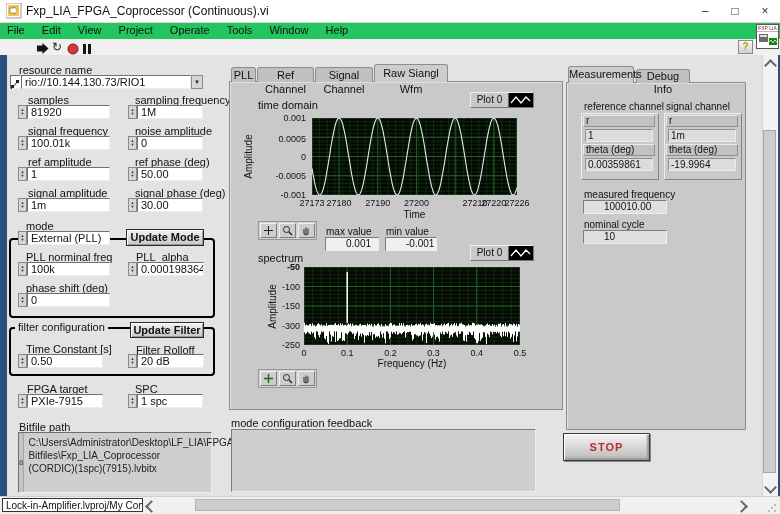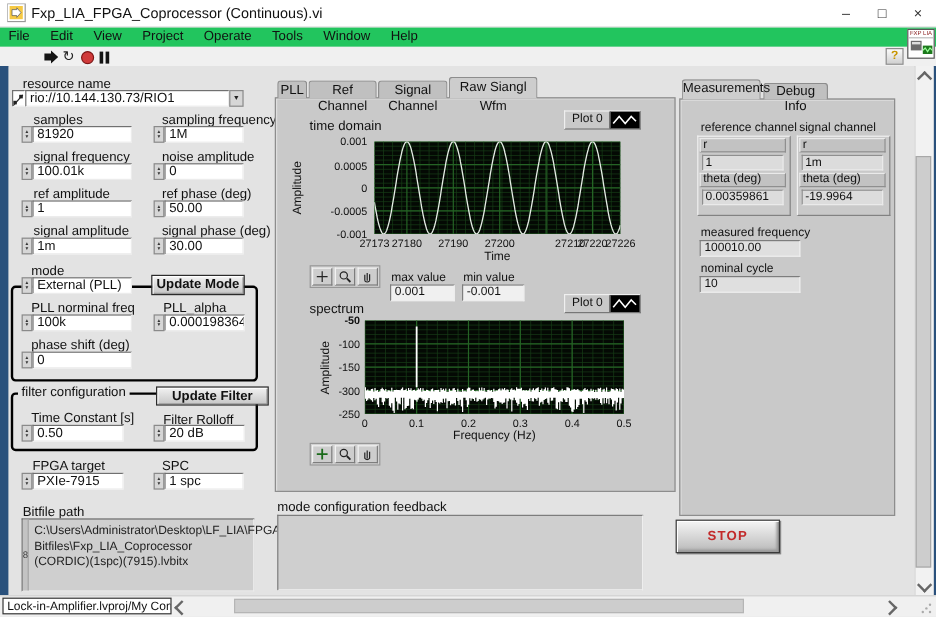--- a/index.html
+++ b/index.html
@@ -50,21 +50,21 @@
   .yl{position:absolute;font-size:10px;text-align:center;transform:rotate(-90deg);white-space:nowrap}
   .xl{position:absolute;font-size:10px;text-align:center}
   .xticks,.yticks{position:absolute;font-size:9px}
   .xticks span{position:absolute;top:0;transform:translateX(-50%);white-space:nowrap}
   .yticks span{position:absolute;right:2px;transform:translateY(-50%);white-space:nowrap}
   .pal{position:absolute;display:flex;gap:2px;background:#d2d2d2;border:1px solid #979797;padding:1px;z-index:3}
   .pal b{width:15px;height:13px;background:#cdcdcd;border:1px solid;border-color:#f2f2f2 #7d7d7d #7d7d7d #f2f2f2;
          display:flex;align-items:center;justify-content:center}
   
   .ibox{position:absolute;background:#dfdfdf;border:1px solid;border-color:#7d7d7d #eee #eee #7d7d7d;
-        font-size:10px;line-height:12px;padding:0 3px;box-sizing:border-box;white-space:nowrap;overflow:hidden}
+        font-size:10px;line-height:12px;padding:0 20px;box-sizing:border-box;white-space:nowrap;overflow:hidden}
   .cluster{position:absolute;border:1px solid;border-color:#f0f0f0 #828282 #828282 #f0f0f0}
   .chead{position:absolute;background:#c2c2c2;border:1px solid;border-color:#eaeaea #8f8f8f #8f8f8f #eaeaea;
          font-size:10px;line-height:10px;padding:0 2px;box-sizing:border-box}
   .cval{position:absolute;background:#dcdcdc;border:1px solid;border-color:#8f8f8f #eaeaea #eaeaea #8f8f8f;
         font-size:10px;line-height:11px;padding:0 2px;box-sizing:border-box;white-space:nowrap;overflow:hidden}
   .stopbtn{position:absolute;left:563px;top:433px;width:85px;height:26px;background:linear-gradient(#f5f5f5,#b9b9b9);
            border:1px solid #3a3a3a;box-shadow:inset 1px 1px 0 #fff,inset -2px -2px 2px #999,1px 1px 0 #888;
            display:flex;align-items:center;justify-content:center;font-size:11px}
   
   .vsb{position:absolute;left:762px;top:55px;width:16px;height:441px;background:#f2f2f2;border-left:1px solid #d5d5d5;box-sizing:border-box}
@@ -251,21 +251,21 @@
 <div class="ctl" style="left:18px;top:293px;width:92px">
   <span class="spin">
       <span>▲</span>
       <span>▼</span>
     </span>
   <span class="fbox">0</span>
 </div>
 
 <div class="group" style="left:9px;top:327px;width:202px;height:45px"></div>
 <span class="lbl glbl" style="left:15px;top:321px">filter configuration</span>
-<div class="btn3d" style="left:130px;top:322px;width:94px;height:16px;line-height:14px">Update Filter</div>
+<div class="btn3d" style="left:130px;top:322px;width:74px;height:16px;line-height:14px">Update Filter</div>
 <span class="lbl" style="left:26px;top:343px">Time Constant [s]</span>
 <span class="lbl" style="left:136px;top:344px">Filter Rolloff</span>
 <div class="ctl" style="left:18px;top:354px;width:85px">
   <span class="spin">
       <span>▲</span>
       <span>▼</span>
     </span>
   <span class="fbox">0.50</span>
 </div>
 <div class="ctl" style="left:128px;top:354px;width:76px">

